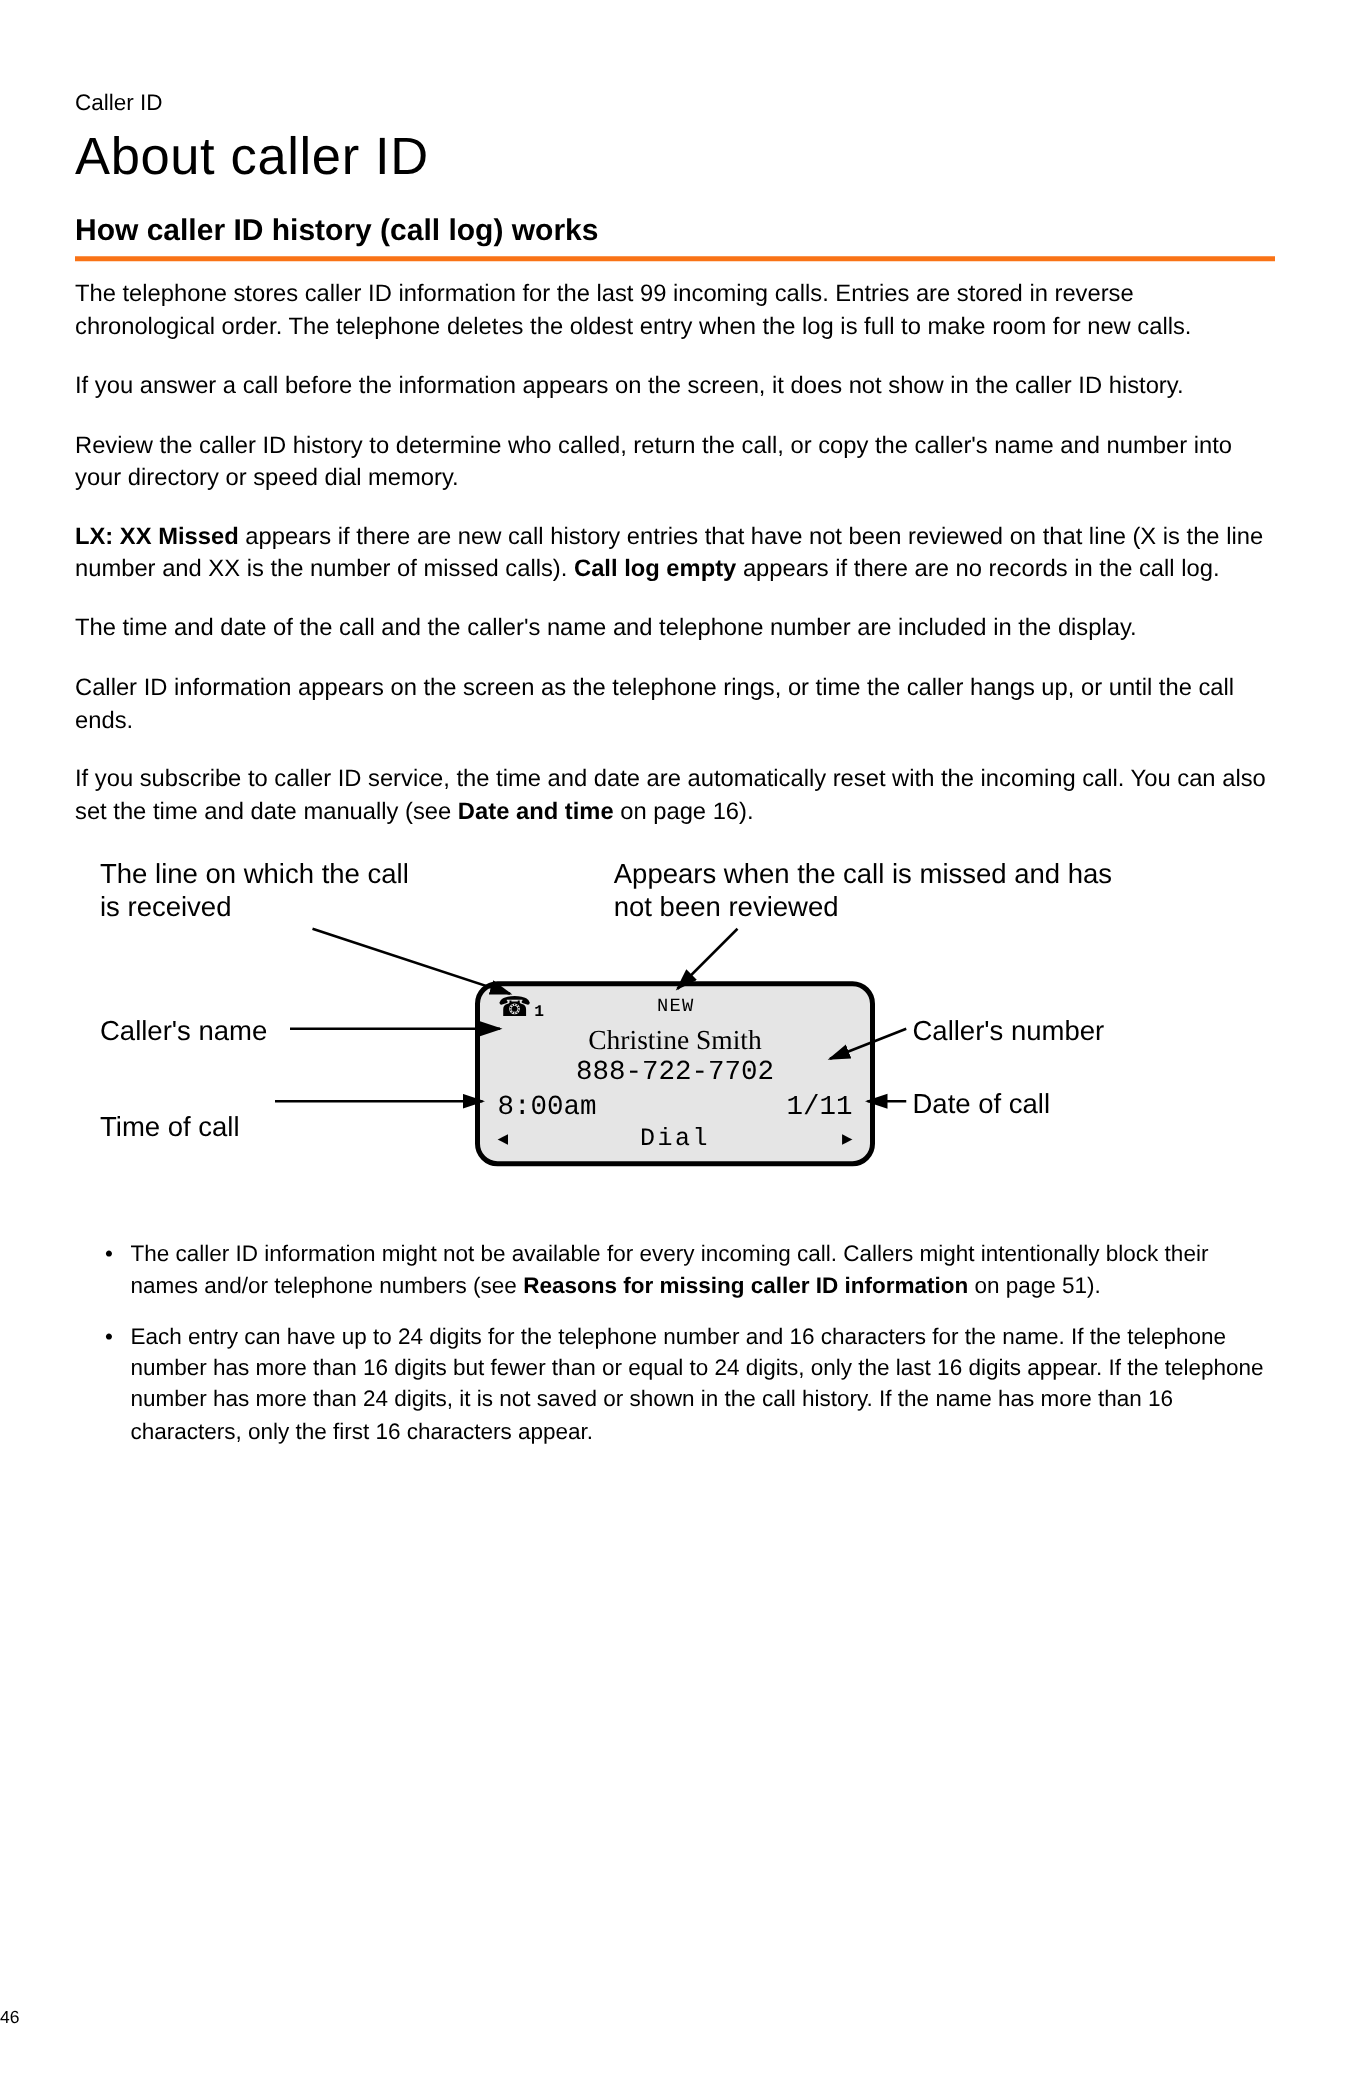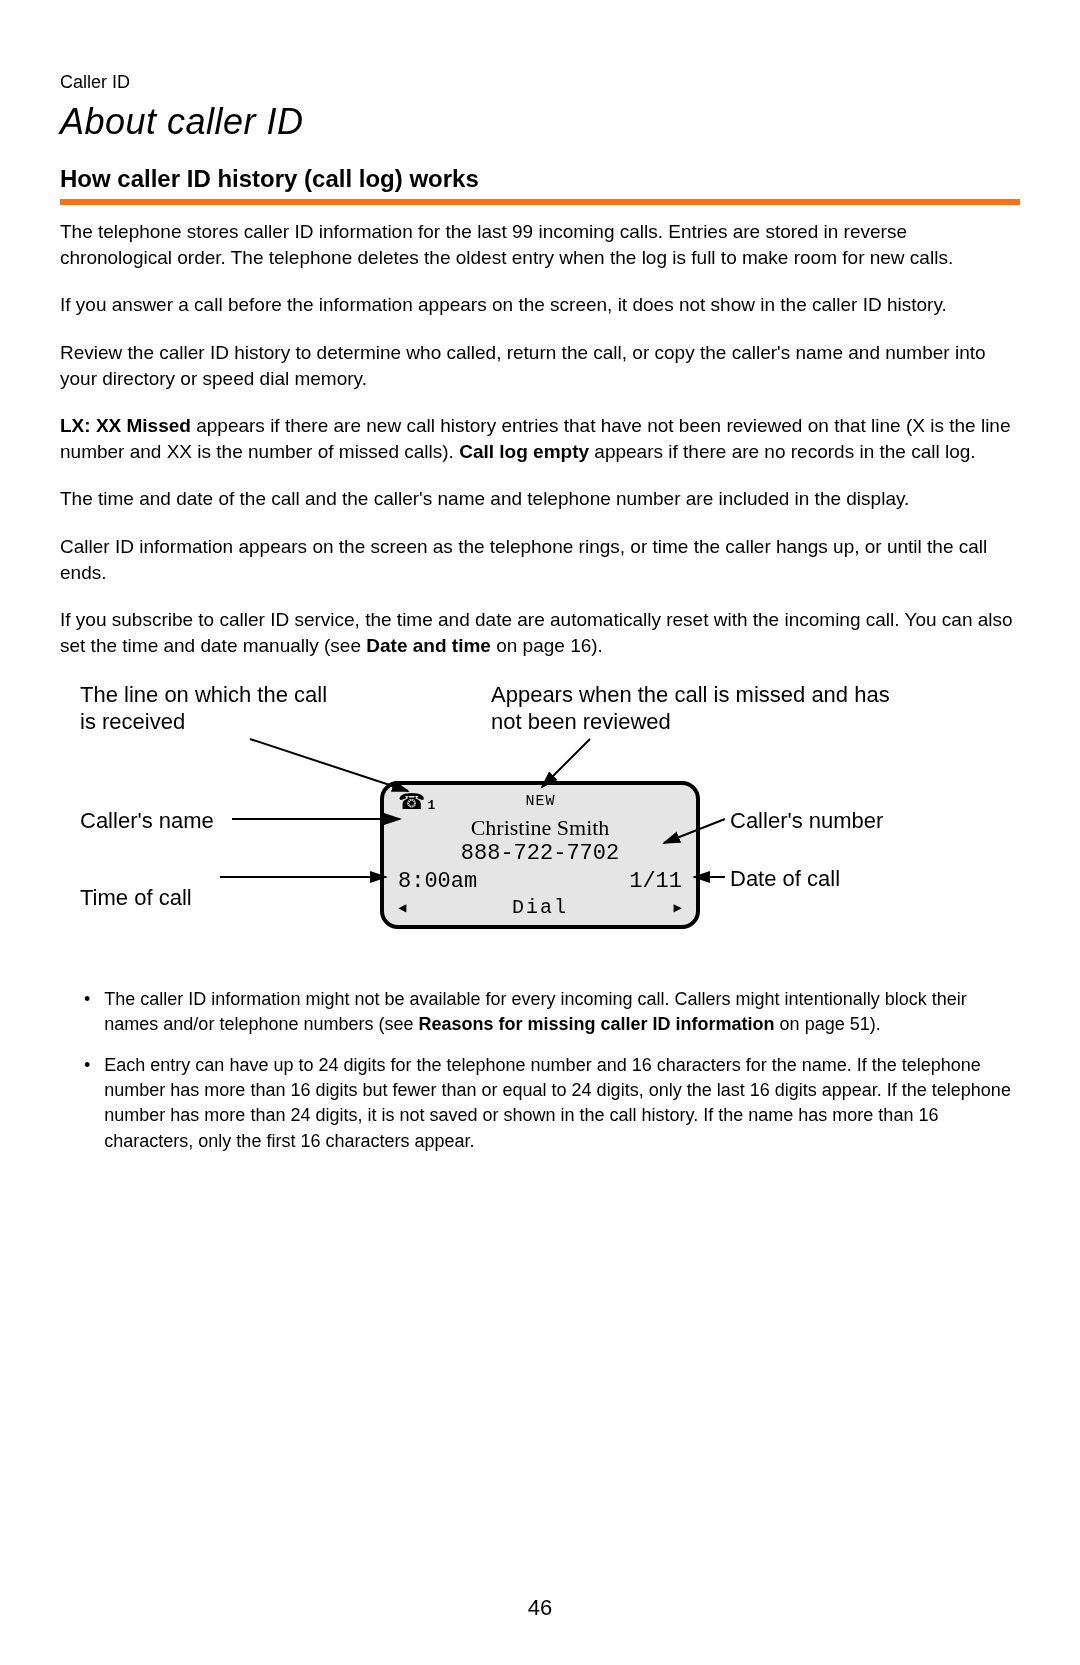--- a/index.html
+++ b/index.html
@@ -15,31 +15,30 @@
     font-family: "Trebuchet MS", "Lucida Sans", Verdana, sans-serif;
     color: #000;
     position: relative;
   }
   .breadcrumb {
     font-size: 18px;
     margin-bottom: 8px;
     margin-top: 32px;
   }
   .page-title {
-    font-size: 36px;
+    font-size: 42px;
     font-weight: 300;
     margin: 0 0 22px 0;
     letter-spacing: 0.5px;
-    font-style: italic;
   }
   .section-heading {
     font-size: 24px;
     font-weight: 700;
     padding-bottom: 6px;
-    border-bottom: 6px solid #f97316;
+    border-bottom: 4px solid #f97316;
     margin-bottom: 14px;
   }
   .body-para {
     font-size: 19px;
     line-height: 1.35;
     margin: 0 0 22px 0;
   }
   .bold { font-weight: 700; }
 
   
@@ -166,22 +165,21 @@
     font-size: 18px;
     line-height: 1.4;
     margin-left: 24px;
     margin-bottom: 16px;
   }
   .bullet { flex: 0 0 auto; }
   .page-number {
     position: absolute;
     bottom: 44px;
     left: 0; right: 0;
-    text-align: center;
-    font-size: 22px;
+    font-size: 14px;
   }
 </style>
 </head>
 <body>
 
 <div class="breadcrumb">Caller ID</div>
 
 <h1 class="page-title">About caller ID</h1>
 
 <div class="section-heading">How caller ID history (call log) works</div>

